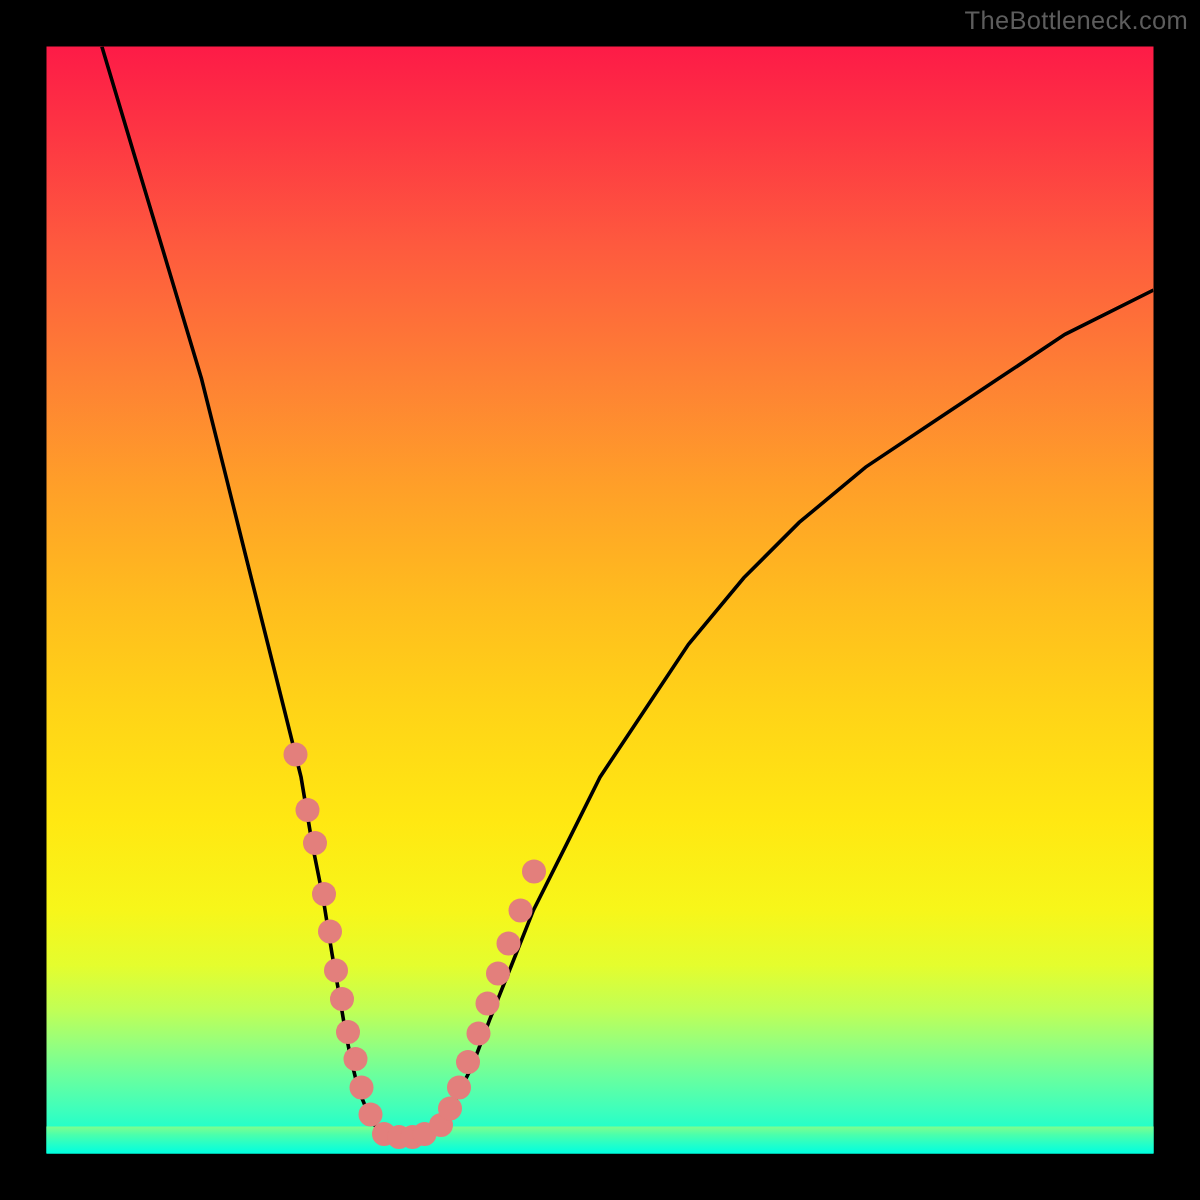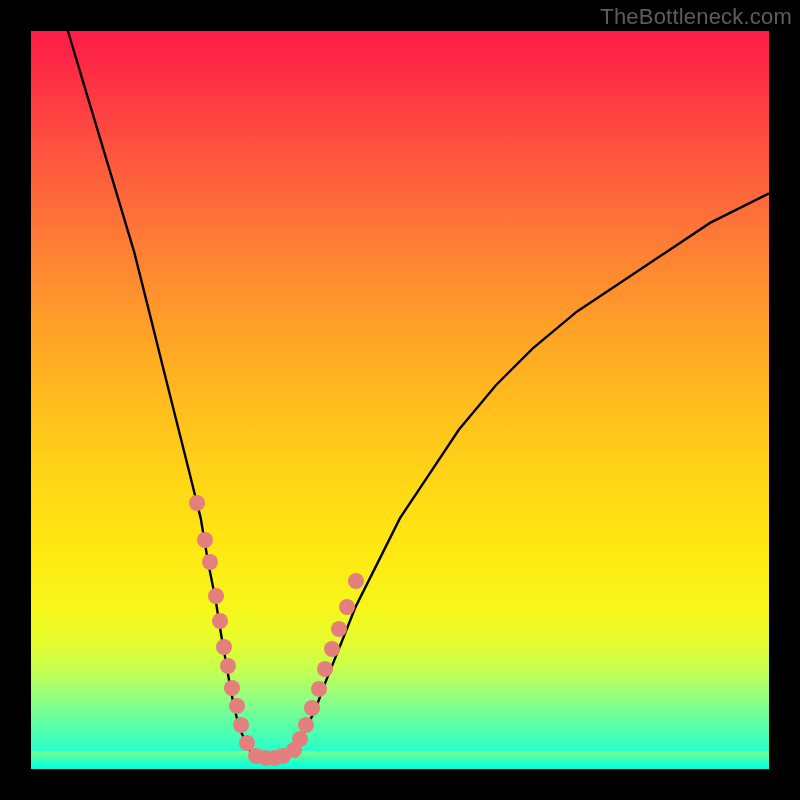--- a/index.html
+++ b/index.html
@@ -72,21 +72,21 @@
     border-radius: 50%;
     background: #e37f7c;
     transform: translate(-50%, -50%);
     pointer-events: none;
   }
   .watermark {
     position: absolute;
     top: 4px;
     right: 8px;
     color: #5d5d5d;
-    font-size: 22px;
+    font-size: 17px;
     letter-spacing: 0.2px;
     font-weight: 500;
     user-select: none;
   }
 </style>
 </head>
 <body>
 
 <div class="frame">
   <div class="plot"></div>

